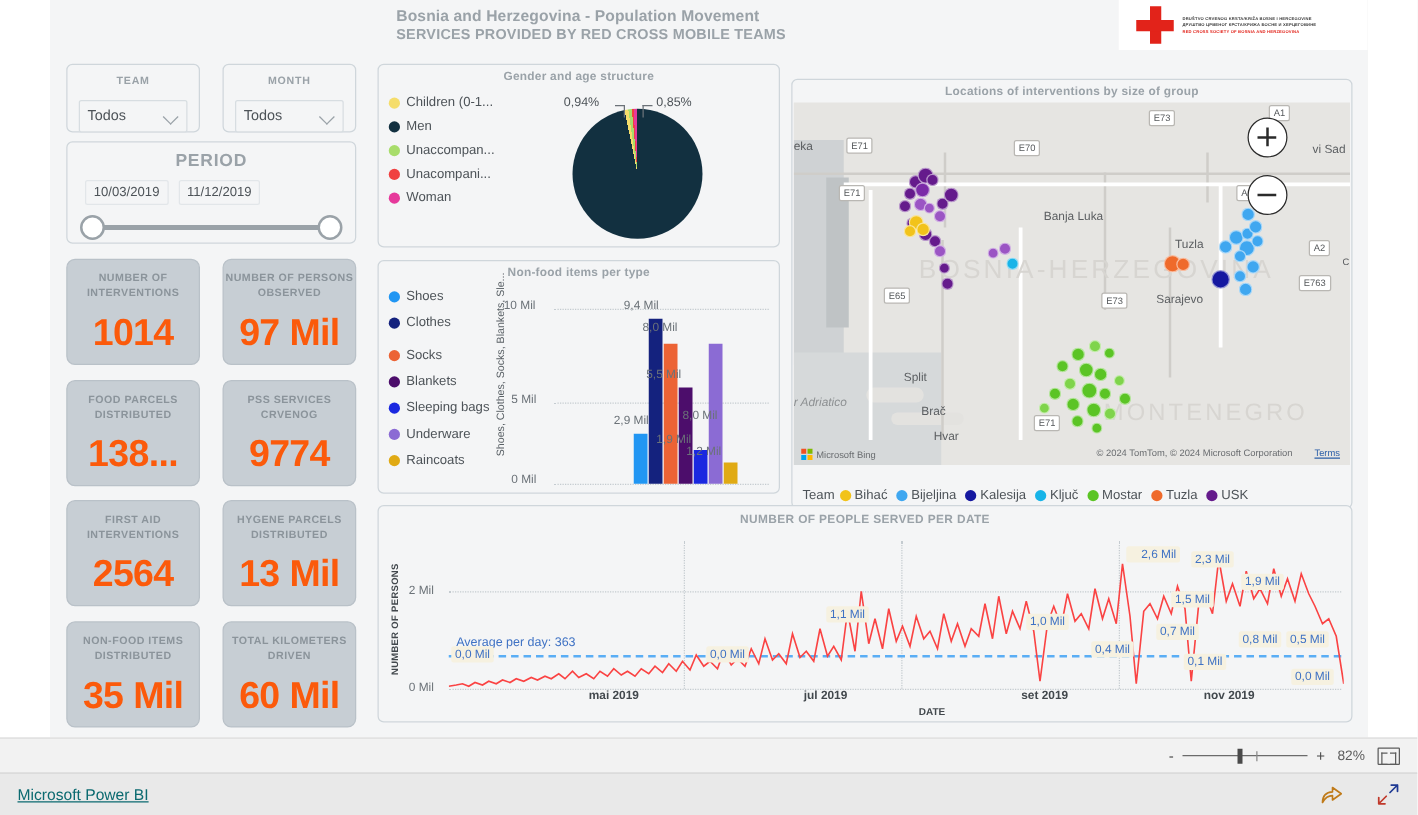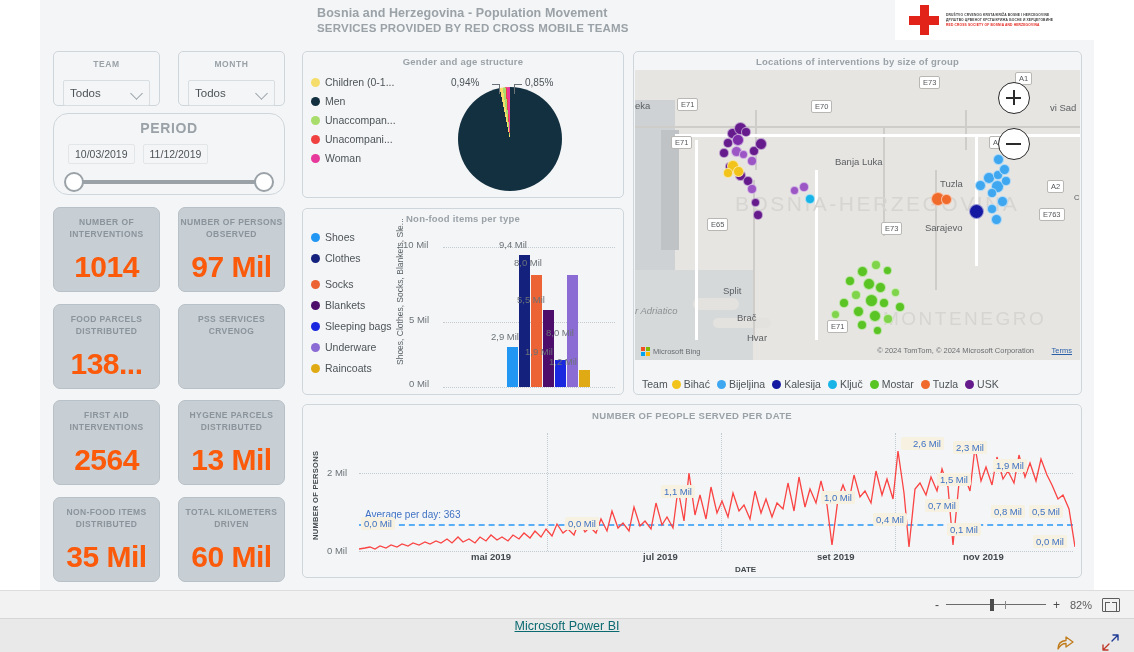--- a/index.html
+++ b/index.html
@@ -194,21 +194,21 @@
   .fit-btn::before, .fit-btn::after {
     content:""; position:absolute; top:3px; width:4px; height:8px;
     border-top:1.3px solid #5d5d5d; border-bottom:1.3px solid #5d5d5d;
   }
   .fit-btn::before { left:2px; border-left:1.3px solid #5d5d5d; }
   .fit-btn::after  { right:2px; border-right:1.3px solid #5d5d5d; }
 
   .footer {
     position:absolute; left:0; top:618px; width:1134px; height:34px;
     background:#e9e9e9; border-top:1px solid #d6d6d6;
-    display:flex; align-items:center; padding:0 14px;flex-direction:column;
+    display:flex; align-items:center; padding:0 14px;
   }
   .footer a {
     font-size:12.5px; color:#0b6a70; text-decoration:underline; cursor:pointer;
   }
   .footer-icons { margin-left:auto; display:flex; align-items:center; gap:26px; }
 </style>
 </head>
 <body>
 
 <div id="root">
@@ -239,21 +239,21 @@
     </div>
 
     <div class="panel" style="left:138px; top:51px; width:107px; height:55px;">
       <div class="slicer-label">MONTH</div>
       <div class="combo">
         <span>Todos</span>
         <span class="chev"></span>
       </div>
     </div>
 
-    <div class="panel" style="left:13px; top:113px; width:232px; height:82px;border-radius:15px;">
+    <div class="panel" style="left:13px; top:113px; width:232px; height:82px;">
       <div class="period-title">PERIOD</div>
       <div class="date-row">
         <div class="date-box">10/03/2019</div>
         <div class="date-box">11/12/2019</div>
       </div>
       <div class="slider-track">
         <div class="sl-handle left"></div>
         <div class="sl-handle right"></div>
       </div>
     </div>
@@ -265,20 +265,21 @@
     <div class="kpi" style="left:138px; top:207px;">
       <div class="kpi-label">NUMBER OF PERSONS OBSERVED</div>
       <div class="kpi-val">97 Mil</div>
     </div>
     <div class="kpi" style="left:13px; top:304px;">
       <div class="kpi-label">FOOD PARCELS DISTRIBUTED</div>
       <div class="kpi-val">138...</div>
     </div>
     <div class="kpi" style="left:138px; top:304px;">
       <div class="kpi-label">PSS SERVICES CRVENOG</div>
+      <div class="kpi-val">9774</div>
     </div>
     <div class="kpi" style="left:13px; top:400px;">
       <div class="kpi-label">FIRST AID INTERVENTIONS</div>
       <div class="kpi-val">2564</div>
     </div>
     <div class="kpi" style="left:138px; top:400px;">
       <div class="kpi-label">HYGENE PARCELS DISTRIBUTED</div>
       <div class="kpi-val">13 Mil</div>
     </div>
     <div class="kpi" style="left:13px; top:497px;">
@@ -383,21 +384,21 @@
 
       <div class="bar-lbl" style="left:196px; top:30px;">9,4 Mil</div>
       <div class="bar-lbl" style="left:211px; top:48px;">8,0 Mil</div>
       <div class="bar-lbl" style="left:214px; top:85px;">5,5 Mil</div>
       <div class="bar-lbl" style="left:188px; top:122px;">2,9 Mil</div>
       <div class="bar-lbl" style="left:222px; top:137px;">1,9 Mil</div>
       <div class="bar-lbl" style="left:243px; top:118px;">8,0 Mil</div>
       <div class="bar-lbl" style="left:246px; top:147px;">1,2 Mil</div>
     </div>
 
-    <div class="panel" style="left:593px; top:51px; width:449px; height:344px;">
+    <div class="panel" style="left:593px; top:63px; width:449px; height:344px;">
       <div class="panel-title">Locations of interventions by size of group</div>
 
       <div class="map-body">
 
         <div class="map-land" style="left:0;   top:0;   width:447px; height:290px; background:#e6e5e2;"></div>
         <div class="map-land" style="left:0;   top:30px; width:40px;  height:180px; background:#cfd2d4;"></div>
         <div class="map-land" style="left:0;   top:200px; width:118px; height:90px; background:#d6d9da;"></div>
         <div class="map-land" style="left:26px; top:60px; width:18px; height:120px; background:#bfc3c5;"></div>
         <div class="map-land" style="left:58px; top:228px; width:46px; height:12px; background:#e3e2df; border-radius:6px;"></div>
         <div class="map-land" style="left:78px; top:248px; width:58px; height:10px; background:#e3e2df; border-radius:5px;"></div>

